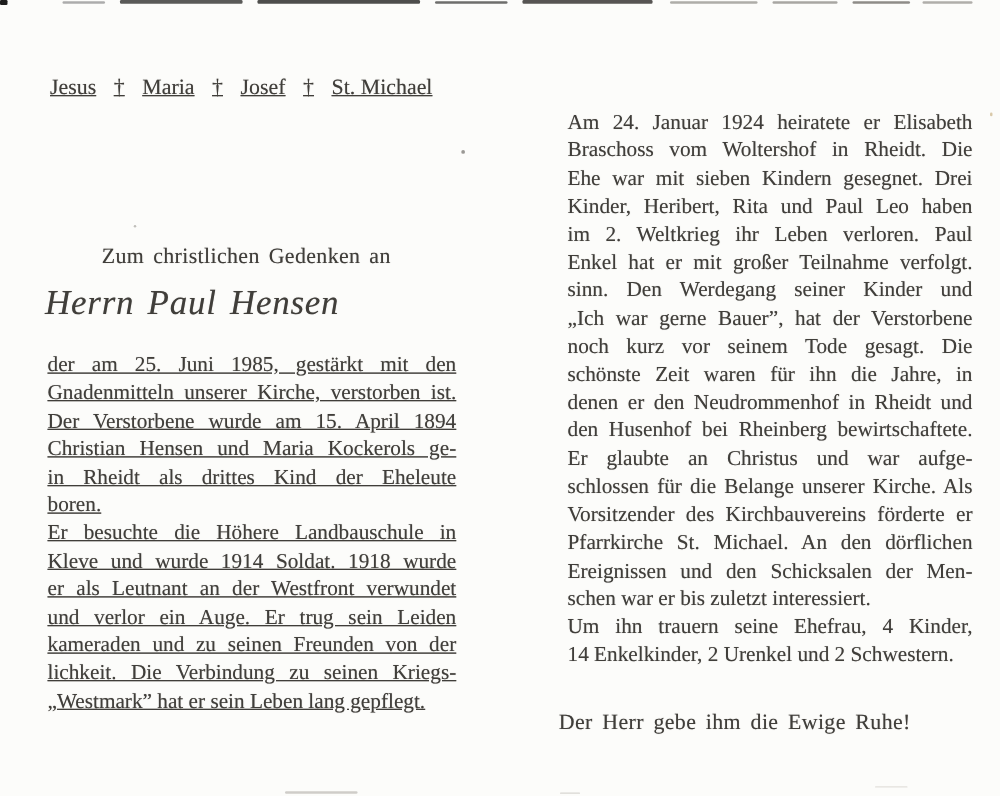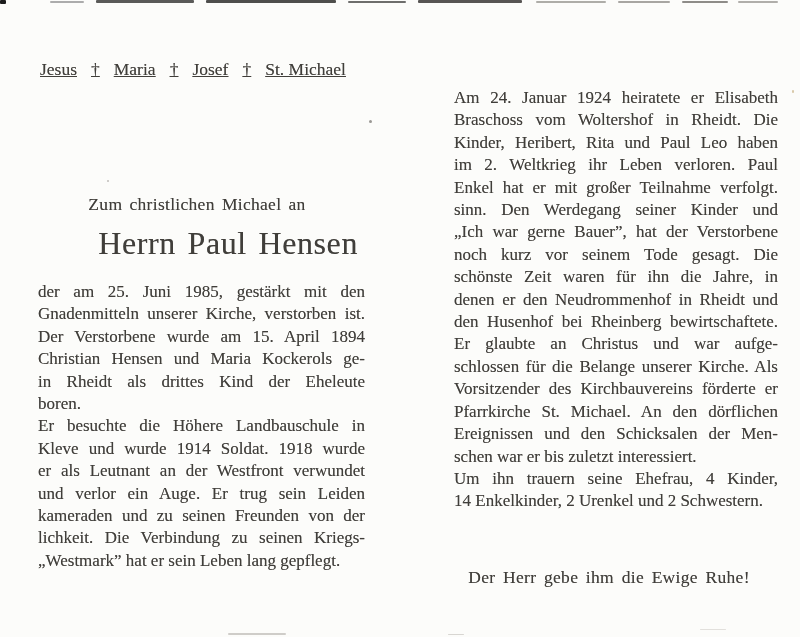--- a/index.html
+++ b/index.html
@@ -15,30 +15,30 @@
   .invocation {
     left:40px; top:58px; width:306px;
     display:flex; justify-content:space-between; align-items:baseline;
     font-size:17.5px; line-height:22px;text-decoration:underline;
   }
   .dedication {
     left:36px; top:193px; width:322px; text-align:center;
     font-size:17.5px; letter-spacing:.3px; word-spacing:2.5px; line-height:22px;
   }
   .deceased {
-    left:36px; top:226px; width:322px; text-align:right;
-    font-size:32px; letter-spacing:.6px; word-spacing:3px; line-height:34px;
+    left:36px; top:226px; width:322px; text-align:left;
+    font-size:28px; letter-spacing:.6px; word-spacing:3px; line-height:34px;font-style:italic;
   }
   .body-col { font-size:17px; }
-  .body-left  { left:38px;  top:281px; width:327px; }
+  .body-left  { left:38px;  top:281px; width:327px;text-decoration:underline; }
   .body-right { left:454px; top:57px;  width:324px;margin-top:30px; }
   .tline { line-height:22.4px; text-align:left; }
   .tline.just { text-align:justify; text-align-last:justify; }
   .closing {
-    left:447px; top:566px; width:324px; text-align:center;
+    left:447px; top:566px; width:324px; text-align:left;
     font-size:17.5px; letter-spacing:.3px; word-spacing:3px; line-height:22px;
   }
   
   .a { position:absolute; border-radius:1px; }
 </style>
 </head>
 <body>
 
 <div class="page">
 
@@ -61,41 +61,42 @@
 
   <div class="abs invocation">
       <span>Jesus</span>
       <span>†</span>
       <span>Maria</span>
       <span>†</span>
       <span>Josef</span>
       <span>†</span>
       <span>St. Michael</span>
     </div>
-  <div class="abs dedication">Zum christlichen Michael an</div>
+  <div class="abs dedication">Zum christlichen Gedenken an</div>
   <div class="abs deceased">Herrn Paul Hensen</div>
   <div class="abs body-col body-left">
       <div class="tline just">der am 25. Juni 1985, gestärkt mit den</div>
       <div class="tline just">Gnadenmitteln unserer Kirche, verstorben ist.</div>
       <div class="tline just">Der Verstorbene wurde am 15. April 1894</div>
       <div class="tline just">Christian Hensen und Maria Kockerols ge-</div>
       <div class="tline just">in Rheidt als drittes Kind der Eheleute</div>
       <div class="tline">boren.</div>
       <div class="tline just">Er besuchte die Höhere Landbauschule in</div>
       <div class="tline just">Kleve und wurde 1914 Soldat. 1918 wurde</div>
       <div class="tline just">er als Leutnant an der Westfront verwundet</div>
       <div class="tline just">und verlor ein Auge. Er trug sein Leiden</div>
       <div class="tline just">kameraden und zu seinen Freunden von der</div>
       <div class="tline just">lichkeit. Die Verbindung zu seinen Kriegs-</div>
       <div class="tline">„Westmark” hat er sein Leben lang gepflegt.</div>
     </div>
 
   <div class="abs body-col body-right">
       <div class="tline just">Am 24. Januar 1924 heiratete er Elisabeth</div>
       <div class="tline just">Braschoss vom Woltershof in Rheidt. Die</div>
+      <div class="tline just">Ehe war mit sieben Kindern gesegnet. Drei</div>
       <div class="tline just">Kinder, Heribert, Rita und Paul Leo haben</div>
       <div class="tline just">im 2. Weltkrieg ihr Leben verloren. Paul</div>
       <div class="tline just">Enkel hat er mit großer Teilnahme verfolgt.</div>
       <div class="tline just">sinn. Den Werdegang seiner Kinder und</div>
       <div class="tline just">„Ich war gerne Bauer”, hat der Verstorbene</div>
       <div class="tline just">noch kurz vor seinem Tode gesagt. Die</div>
       <div class="tline just">schönste Zeit waren für ihn die Jahre, in</div>
       <div class="tline just">denen er den Neudrommenhof in Rheidt und</div>
       <div class="tline just">den Husenhof bei Rheinberg bewirtschaftete.</div>
       <div class="tline just">Er glaubte an Christus und war aufge-</div>

